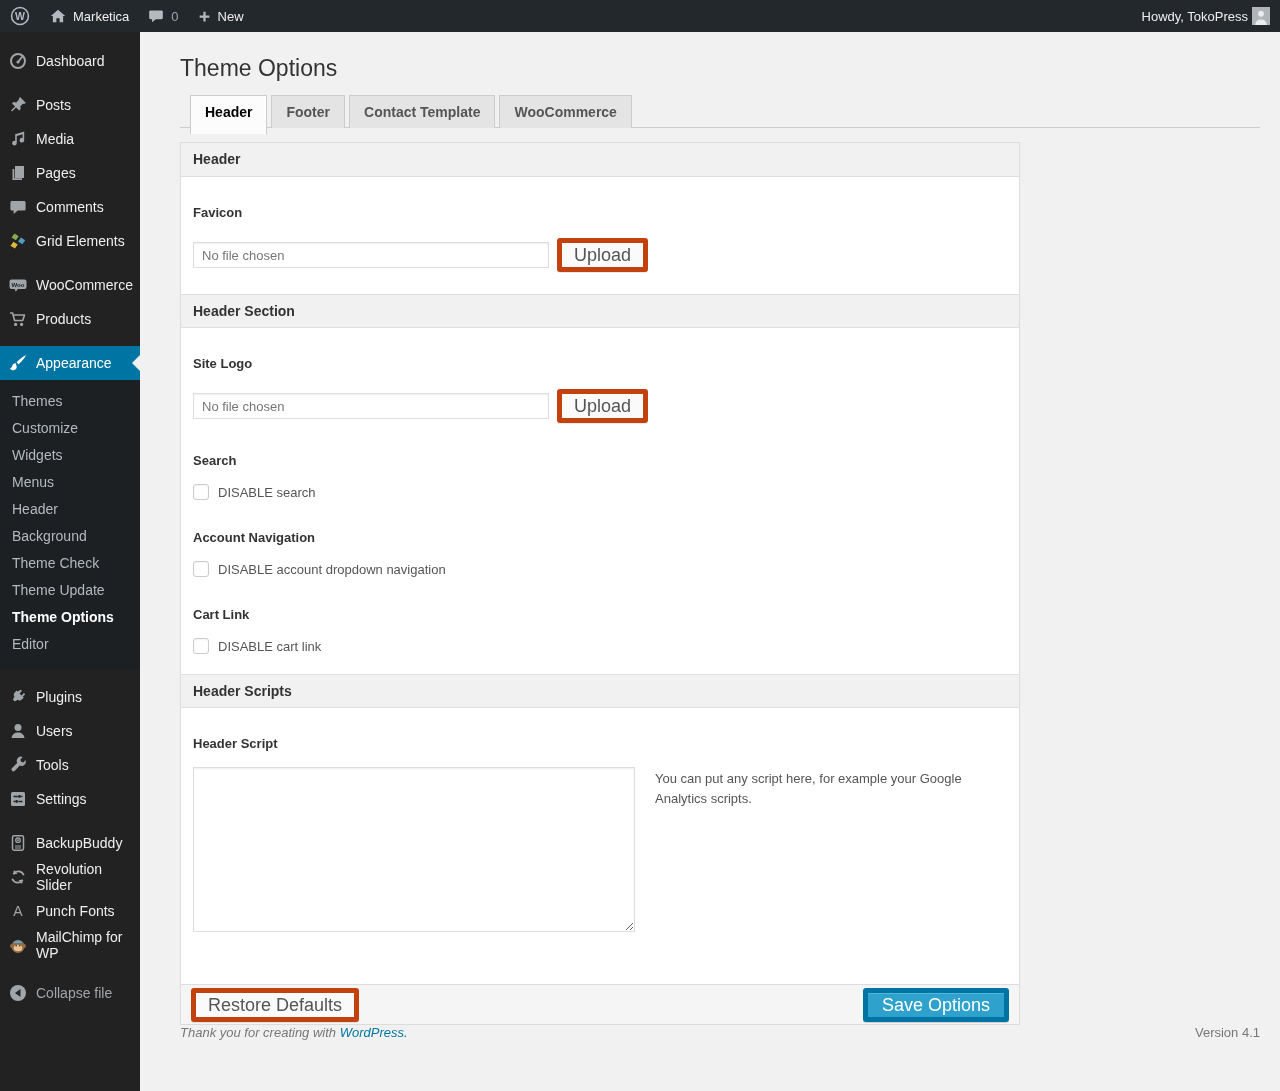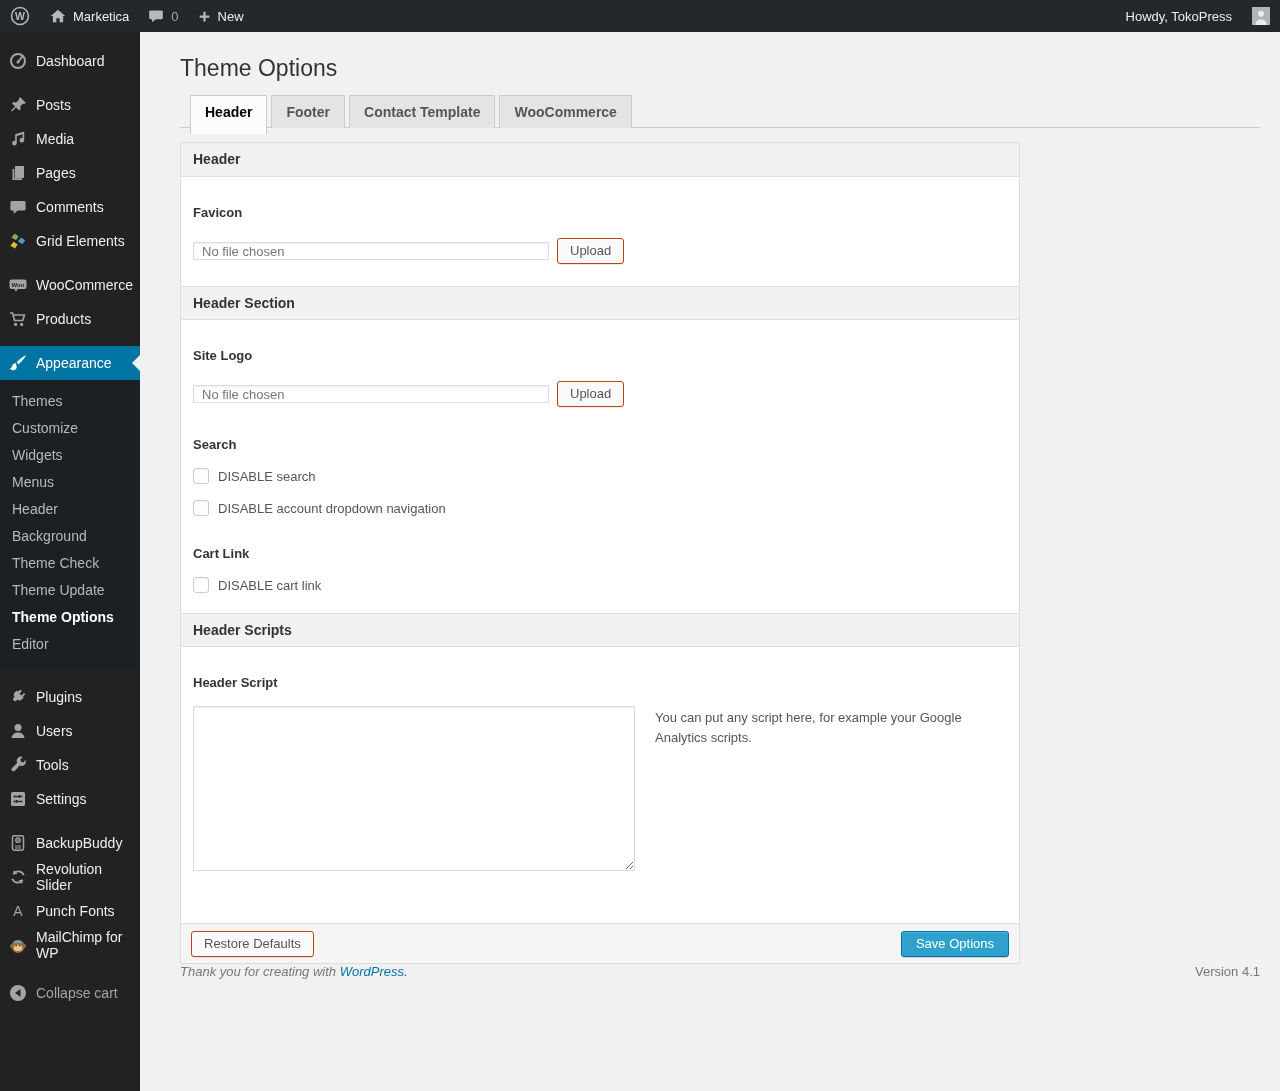--- a/index.html
+++ b/index.html
@@ -13,21 +13,21 @@
 
   
   #adminbar {
     position:absolute; top:0; left:0; right:0; height:32px;
     background:#23282d; color:#eee; font-size:13px;
     display:flex; align-items:center; z-index:20;
   }
   .ab-item { display:flex; align-items:center; gap:6px; height:32px; padding:0 9px; cursor:pointer; color:#eee; }
   .ab-item svg { display:block; }
   .ab-count { color:#a0a5aa; }
-  .ab-right { margin-left:auto; display:flex; align-items:center; gap:20px; padding-right:10px; cursor:pointer; }
+  .ab-right { margin-left:auto; display:flex; align-items:center; gap:4px; padding-right:10px; cursor:pointer; }
   .avatar { width:18px; height:18px; display:block; }
 
   
   #sidebar {
     position:absolute; top:32px; left:0; bottom:0; width:140px;
     background:#222; padding-top:12px; z-index:10;
   }
   .menu-item { display:flex; align-items:center; height:34px; color:#eee; font-size:14px; cursor:pointer; }
   .menu-item .ic { width:20px; height:20px; margin:0 8px; flex:none; }
   .menu-item .ic svg { display:block; }
@@ -61,26 +61,26 @@
     height:34px; line-height:33px; padding:0 12px; font-size:14px; font-weight:600; color:#333;
   }
   .section-bar.first { border-top:none; }
   .section-bar.gap-top { margin-top:20px; }
 
   .field-label { margin:28px 12px 0; font-size:13px; font-weight:bold; color:#333; line-height:15px; }
   .field-label.gap-lg { margin-top:30px; }
 
   .file-row { display:flex; align-items:center; gap:8px; margin:18px 12px 22px; }
   .text-input {
-    width:356px; height:18px; border:1px solid #ddd; background:#fff; padding:0 8px;
+    width:356px; height:26px; border:1px solid #ddd; background:#fff; padding:0 8px;
     font-size:13px; color:#777; font-family:inherit; box-shadow:inset 0 1px 2px rgba(0,0,0,.07); border-radius:0;
   }
   .btn {
-    display:inline-block; padding:4px 12px; font-size:13px; line-height:16px; color:#555;
-    background:#fafafa; border:1px solid #c2410c; border-radius:3px; cursor:pointer; font-family:inherit;
+    display:inline-block; padding:4px 12px; font-size:18px; line-height:16px; color:#555;
+    background:#fafafa; border:5px solid #c2410c; border-radius:3px; cursor:pointer; font-family:inherit;
     box-shadow:inset 0 1px 0 #fff, 0 1px 0 rgba(0,0,0,.08);
   }
   .btn-primary {
     background:#2ea2cc; border-color:#0074a2; color:#fff; padding:4px 14px;
     box-shadow:inset 0 1px 0 rgba(120,200,230,.5), 0 1px 0 rgba(0,0,0,.15);
   }
 
   .check-row { display:flex; align-items:center; gap:9px; margin:16px 12px 0; font-size:13px; color:#555; }
   input[type=checkbox] {
     -webkit-appearance:none; appearance:none; width:16px; height:16px; margin:0;
@@ -349,21 +349,21 @@
     <span>MailChimp for WP</span>
   </div>
 
   <div class="menu-item collapse">
     <span class="ic">
       <svg width="20" height="20" viewBox="0 0 20 20">
           <circle cx="10" cy="10" r="8" fill="#a0a5aa"></circle>
           <path d="M12.5 6L7 10l5.5 4z" fill="#23282d"></path>
         </svg>
     </span>
-    <span>Collapse cart</span>
+    <span>Collapse file</span>
   </div>
 </div>
 
 <div id="content">
 
   <h1 class="page-title">Theme Options</h1>
 
   <div class="tabs">
     <div class="tab active">Header</div>
     <div class="tab">Footer</div>
@@ -388,20 +388,21 @@
       <input class="text-input" type="text" readonly="" value="No file chosen" style="">
       <button class="btn">Upload</button>
     </div>
 
     <div class="field-label gap-lg">Search</div>
     <div class="check-row">
       <input type="checkbox" style="">
       <span>DISABLE search</span>
     </div>
 
+    <div class="field-label gap-lg">Account Navigation</div>
     <div class="check-row">
       <input type="checkbox" style="">
       <span>DISABLE account dropdown navigation</span>
     </div>
 
     <div class="field-label gap-lg">Cart Link</div>
     <div class="check-row">
       <input type="checkbox" style="">
       <span>DISABLE cart link</span>
     </div>

